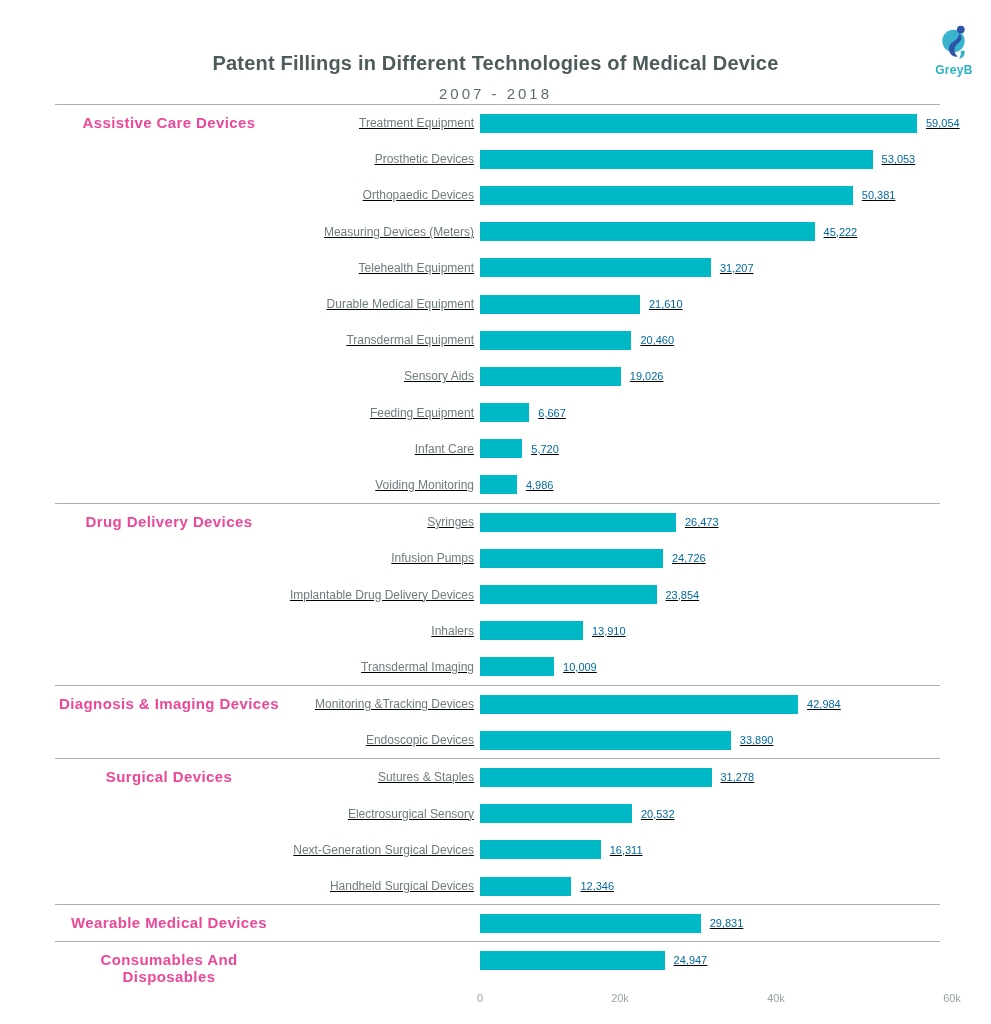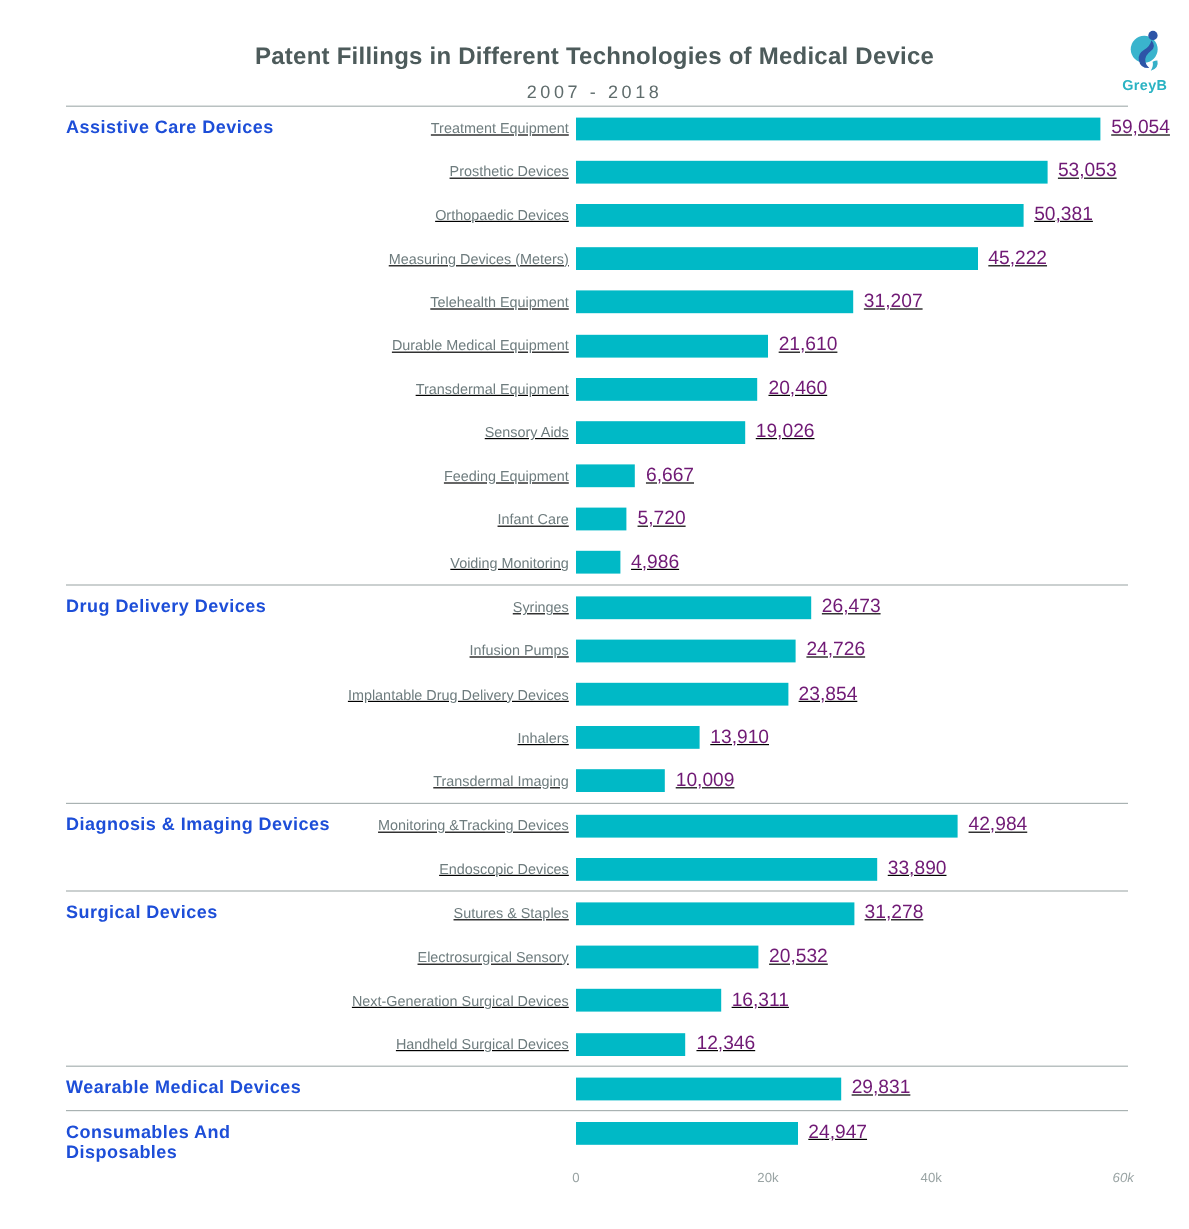--- a/index.html
+++ b/index.html
@@ -1,43 +1,43 @@
 <!DOCTYPE html>
 <html><head>
 <meta charset="utf-8">
 <style>
   * { box-sizing: border-box; }
   html,body { margin:0; padding:0; background:#ffffff; }
   body { font-family:"Liberation Sans", sans-serif; }
   .page { position:relative; width:991px; height:1024px; background:#ffffff; overflow:hidden; }
 
   
-  .header { padding-top:36px; text-align:center; height:88px; }
+  .header { padding-top:36px; text-align:center; height:88px;margin-top:16px; }
   .title { margin:0; font-size:20px; font-weight:bold; color:#4d5b5b; letter-spacing:0.2px; }
   .subtitle { margin-top:10px; font-size:15px; color:#5f6c6c; letter-spacing:3px; }
 
   .logo { position:absolute; top:24px; right:13px; width:48px; text-align:center; }
   .logo-text { display:block; margin-top:-1px; font-size:12px; font-weight:bold; color:#2ab3c3; letter-spacing:0.3px; }
 
   
   .chart { margin:0 51px 0 55px; }
   .group { display:flex; border-top:1px solid #a9b2b2; }
   .group-label {
-    width:228px; flex:0 0 228px; text-align:left;
-    padding-top:9px; font-size:15px; font-weight:bold; color:#1d4ed8; letter-spacing:0.4px;
+    width:228px; flex:0 0 228px; text-align:center;
+    padding-top:9px; font-size:15px; font-weight:bold; color:#ec4899; letter-spacing:0.4px;
   }
   .rows { flex:1; display:flex; flex-direction:column; }
   .row { height:36.2px; display:flex; align-items:center;text-decoration:underline; }
   .row-label {
     width:197px; flex:0 0 197px; text-align:right; padding-right:6px;
     font-size:12px; color:#6e7c7e; white-space:nowrap;
   }
   .bar-area { flex:1; position:relative; display:flex; align-items:center; }
   .bar { height:19px; }
-  .value { margin-left:9px; font-size:16px; color:#701a75; white-space:nowrap; }
+  .value { margin-left:9px; font-size:11px; color:#0369a1; white-space:nowrap; }
 
   
   .axis { margin:0 51px 0 55px; display:flex; height:25px; }
   .axis-spacer { width:425px; flex:0 0 425px; }
   .axis-area { flex:1; position:relative; }
   .tick { position:absolute; top:7px; transform:translateX(-50%); font-size:11px; color:#9aa4a4; }
 </style>
 </head>
 <body>
 
@@ -258,19 +258,19 @@
             </div>
           </div>
         </div>
       </div>
     </div>
 
   <div class="axis">
     <div class="axis-spacer"></div>
     <div class="axis-area" id="axis-area">
         <span class="tick" style="left: 0px;">0</span>
-        <span class="tick" style="left: 160px;">20k</span>
+        <span class="tick" style="left: 140px;">20k</span>
         <span class="tick" style="left: 296px;">40k</span>
-        <span class="tick" style="left: 456px; font-style: italic;">60k</span>
+        <span class="tick" style="left: 472px;">60k</span>
       </div>
   </div>
 
 </div>
 
 </body></html>

